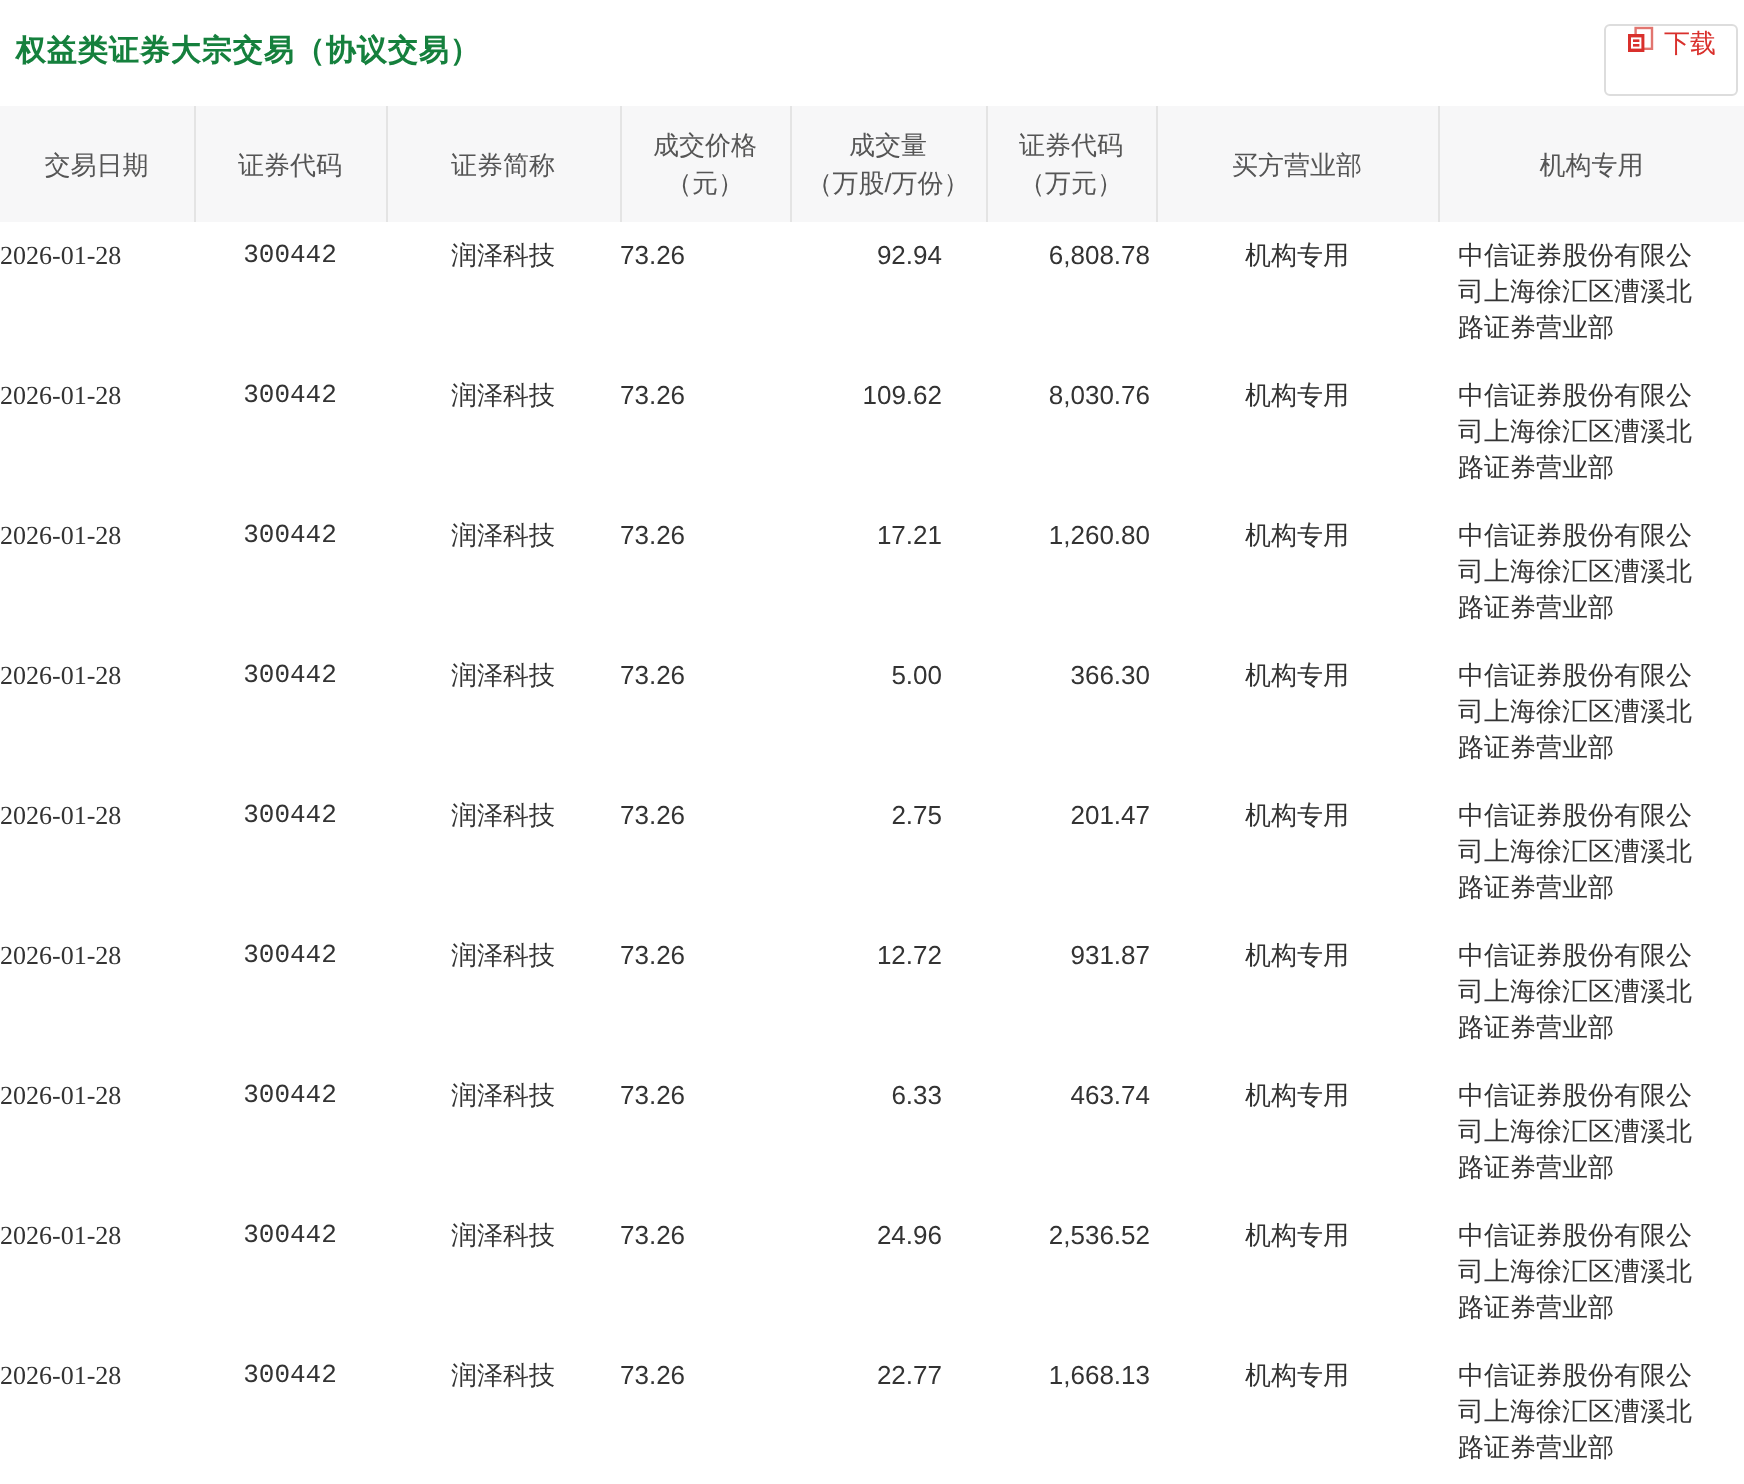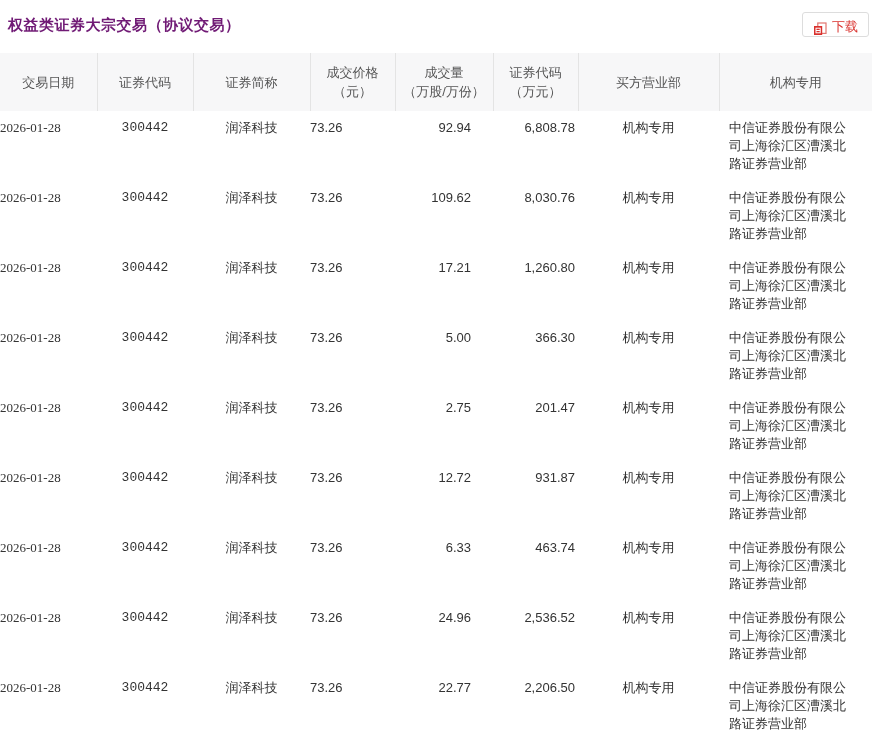--- a/index.html
+++ b/index.html
@@ -12,30 +12,30 @@
   .topbar {
     position: relative;
     height: 53px;
     padding: 0;
   }
   .page-title {
     position: absolute;
     left: 8px; top: 16px;
     font-size: 15px;
     font-weight: bold;
-    color: #701a75;
+    color: #15803d;
     letter-spacing: 0.5px;
   }
   .download-btn {
     position: absolute;
     right: 3px; top: 12px;
-    height: 25px;
+    height: 36px;
     box-sizing: border-box;
     display: inline-flex;
-    align-items: flex-end;
+    align-items: flex-start;
     gap: 5px;
     padding: 0 10px;
     background: #ffffff;
     border: 1px solid #dddddd;
     border-radius: 3px;
     color: #d9302c;
     font-size: 13px;
     cursor: pointer;
   }
   .download-btn svg { display: block; }
@@ -209,18 +209,18 @@
         <td class="col-amount">2,536.52</td>
         <td class="col-buyer">机构专用</td>
         <td class="col-seller">中信证券股份有限公司上海徐汇区漕溪北路证券营业部</td>
       </tr>
       <tr>
         <td class="col-date">2026-01-28</td>
         <td class="col-code">300442</td>
         <td class="col-name">润泽科技</td>
         <td class="col-price">73.26</td>
         <td class="col-volume">22.77</td>
-        <td class="col-amount">2,206.50</td>
+        <td class="col-amount">1,668.13</td>
         <td class="col-buyer">机构专用</td>
         <td class="col-seller">中信证券股份有限公司上海徐汇区漕溪北路证券营业部</td>
       </tr>
     </tbody>
 </table>
 
 </body></html>

